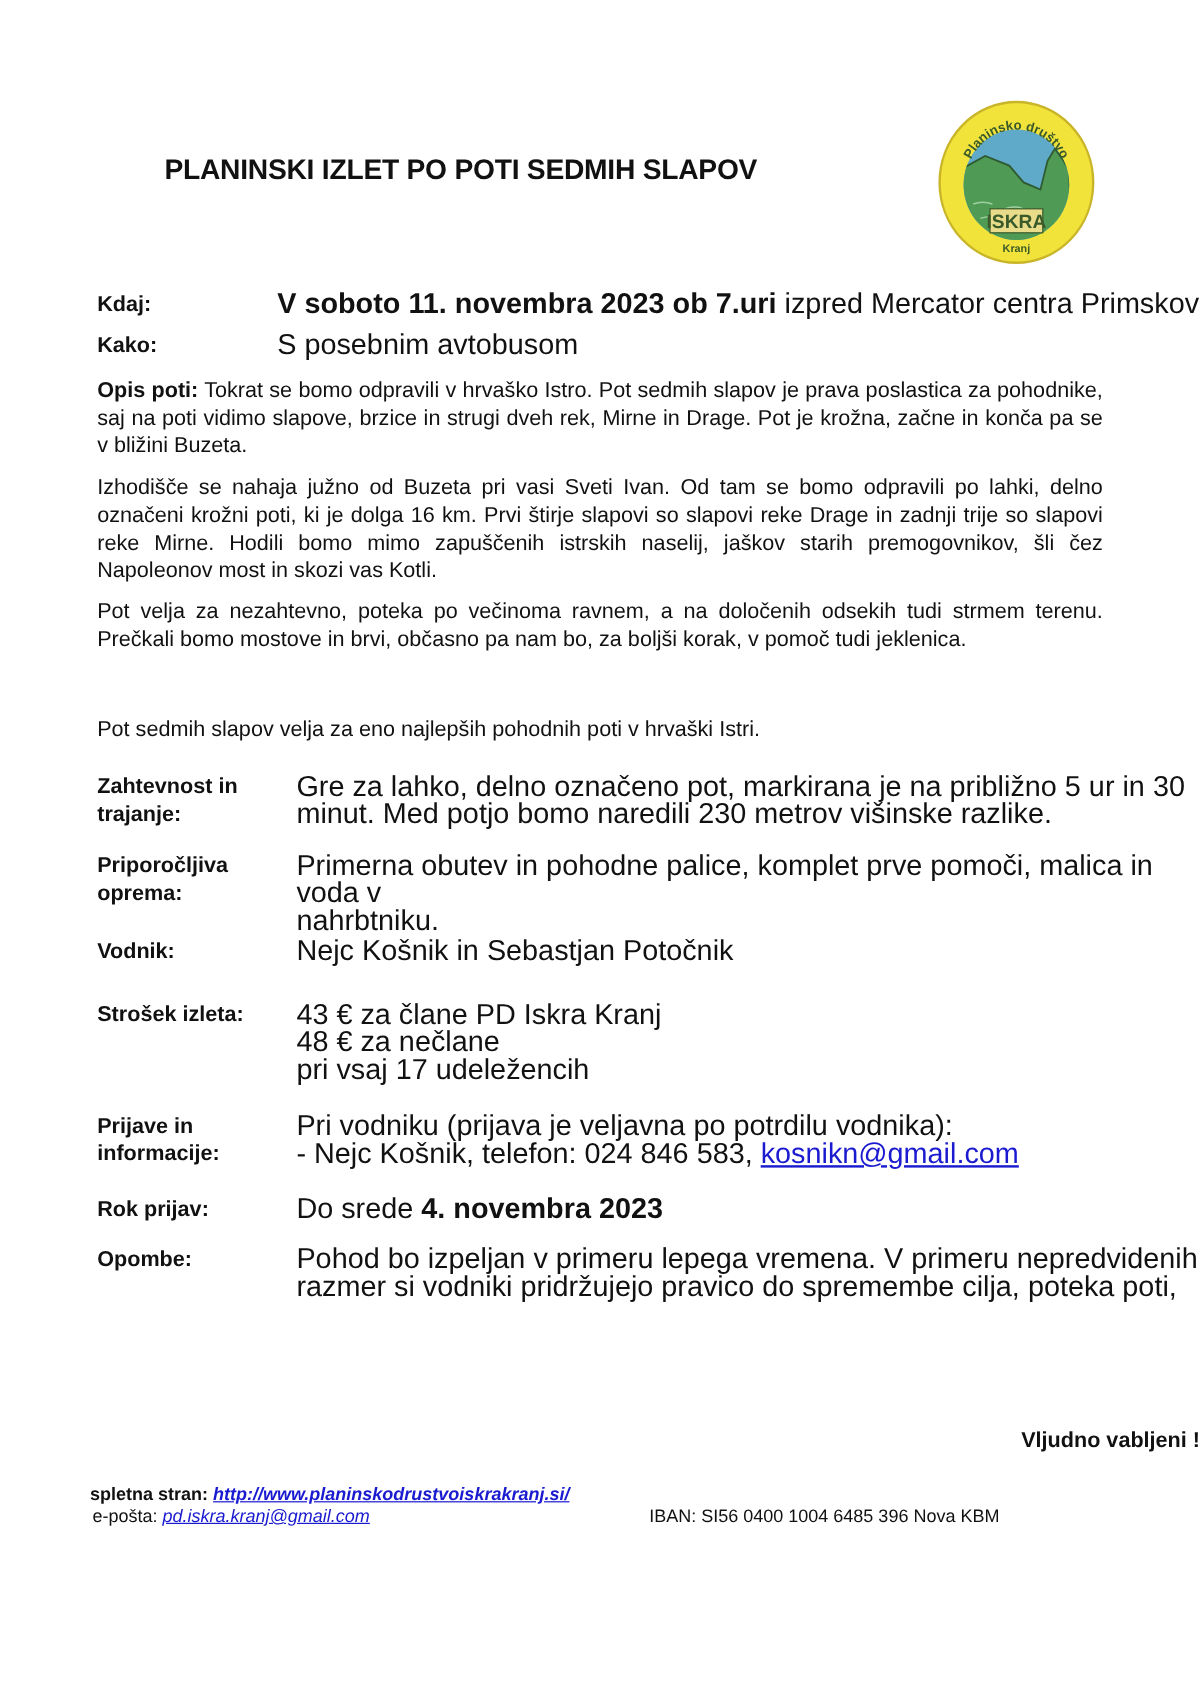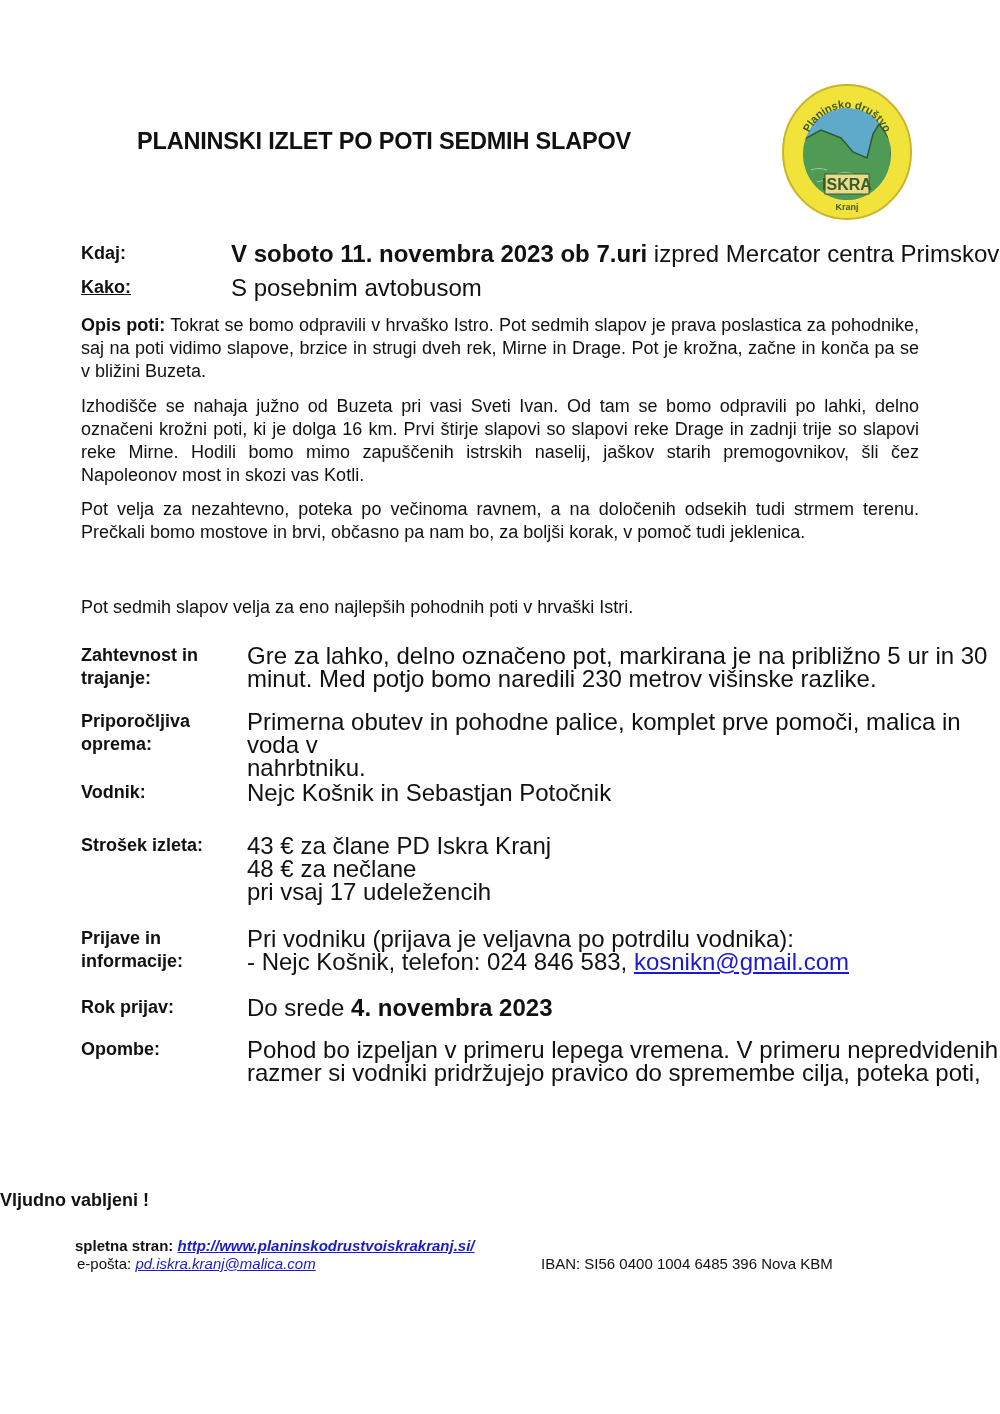--- a/index.html
+++ b/index.html
@@ -46,21 +46,21 @@
     </text>
     <text x="66" y="128" text-anchor="middle" font-family="Liberation Sans, sans-serif" font-size="9" font-weight="bold" fill="#3a5a2a">Kranj</text>
   </svg>
 </div>
 
 <div class="abs lbl" style="left:81px; top:242px;">Kdaj:</div>
 <div class="abs txt" style="left:231px; top:242px; white-space:nowrap;">
   <span class="b">V soboto 11. novembra 2023 ob 7.uri</span><span> izpred Mercator centra Primskovo</span>
 </div>
 
-<div class="abs lbl" style="left:81px; top:276px;text-decoration:underline;">Kako:</div>
+<div class="abs lbl" style="left:81px; top:276px;">Kako:</div>
 <div class="abs txt" style="left:231px; top:276px;">S posebnim avtobusom</div>
 
 <div class="abs para" style="top:314px;">
   <span class="b">Opis poti:</span><span> Tokrat se bomo odpravili v hrvaško Istro. Pot sedmih slapov je prava poslastica za pohodnike, saj na poti vidimo slapove, brzice in strugi dveh rek, Mirne in Drage. Pot je krožna, začne in konča pa se v bližini Buzeta.</span>
 </div>
 <div class="abs para" style="top:395px;">Izhodišče se nahaja južno od Buzeta pri vasi Sveti Ivan. Od tam se bomo odpravili po lahki, delno označeni krožni poti, ki je dolga 16 km. Prvi štirje slapovi so slapovi reke Drage in zadnji trije so slapovi reke Mirne. Hodili bomo mimo zapuščenih istrskih naselij, jaškov starih premogovnikov, šli čez Napoleonov most in skozi vas Kotli.</div>
 <div class="abs para" style="top:498px;">Pot velja za nezahtevno, poteka po večinoma ravnem, a na določenih odsekih tudi strmem terenu. Prečkali bomo mostove in brvi, občasno pa nam bo, za boljši korak, v pomoč tudi jeklenica.</div>
 <div class="abs para" style="top:576px;margin-top:20px;">Pot sedmih slapov velja za eno najlepših pohodnih poti v hrvaški Istri.</div>
 
 <div class="abs lbl" style="left:81px; top:644px;">
@@ -104,21 +104,21 @@
 <div class="abs txt" style="left:247px; top:996px;">
   <span>Do srede </span><span class="b">4. novembra 2023</span>
 </div>
 
 <div class="abs lbl" style="left:81px; top:1038px;">Opombe:</div>
 <div class="abs txt" style="left:247px; top:1038px;">
   <div>Pohod bo izpeljan v primeru lepega vremena. V primeru nepredvidenih</div>
   <div>razmer si vodniki pridržujejo pravico do spremembe cilja, poteka poti,</div>
 </div>
 
-<div class="abs lbl" style="left:0; width:1000px; top:1189px; text-align:left;">Vljudno vabljeni !</div>
+<div class="abs lbl" style="left:0; width:1000px; top:1189px; text-align:right;">Vljudno vabljeni !</div>
 
 <div class="abs foot" style="left:75px; top:1237px;font-weight:bold;">
   <span>spletna stran: </span><a>http://www.planinskodrustvoiskrakranj.si/</a>
 </div>
 <div class="abs foot" style="left:77px; top:1255px;">
-  <span>e-pošta: </span><a>pd.iskra.kranj@malica.com</a>
+  <span>e-pošta: </span><a>pd.iskra.kranj@gmail.com</a>
 </div>
 <div class="abs foot" style="left:541px; top:1255px;text-align:center;">IBAN: SI56 0400 1004 6485 396 Nova KBM</div>
 
 </body></html>

